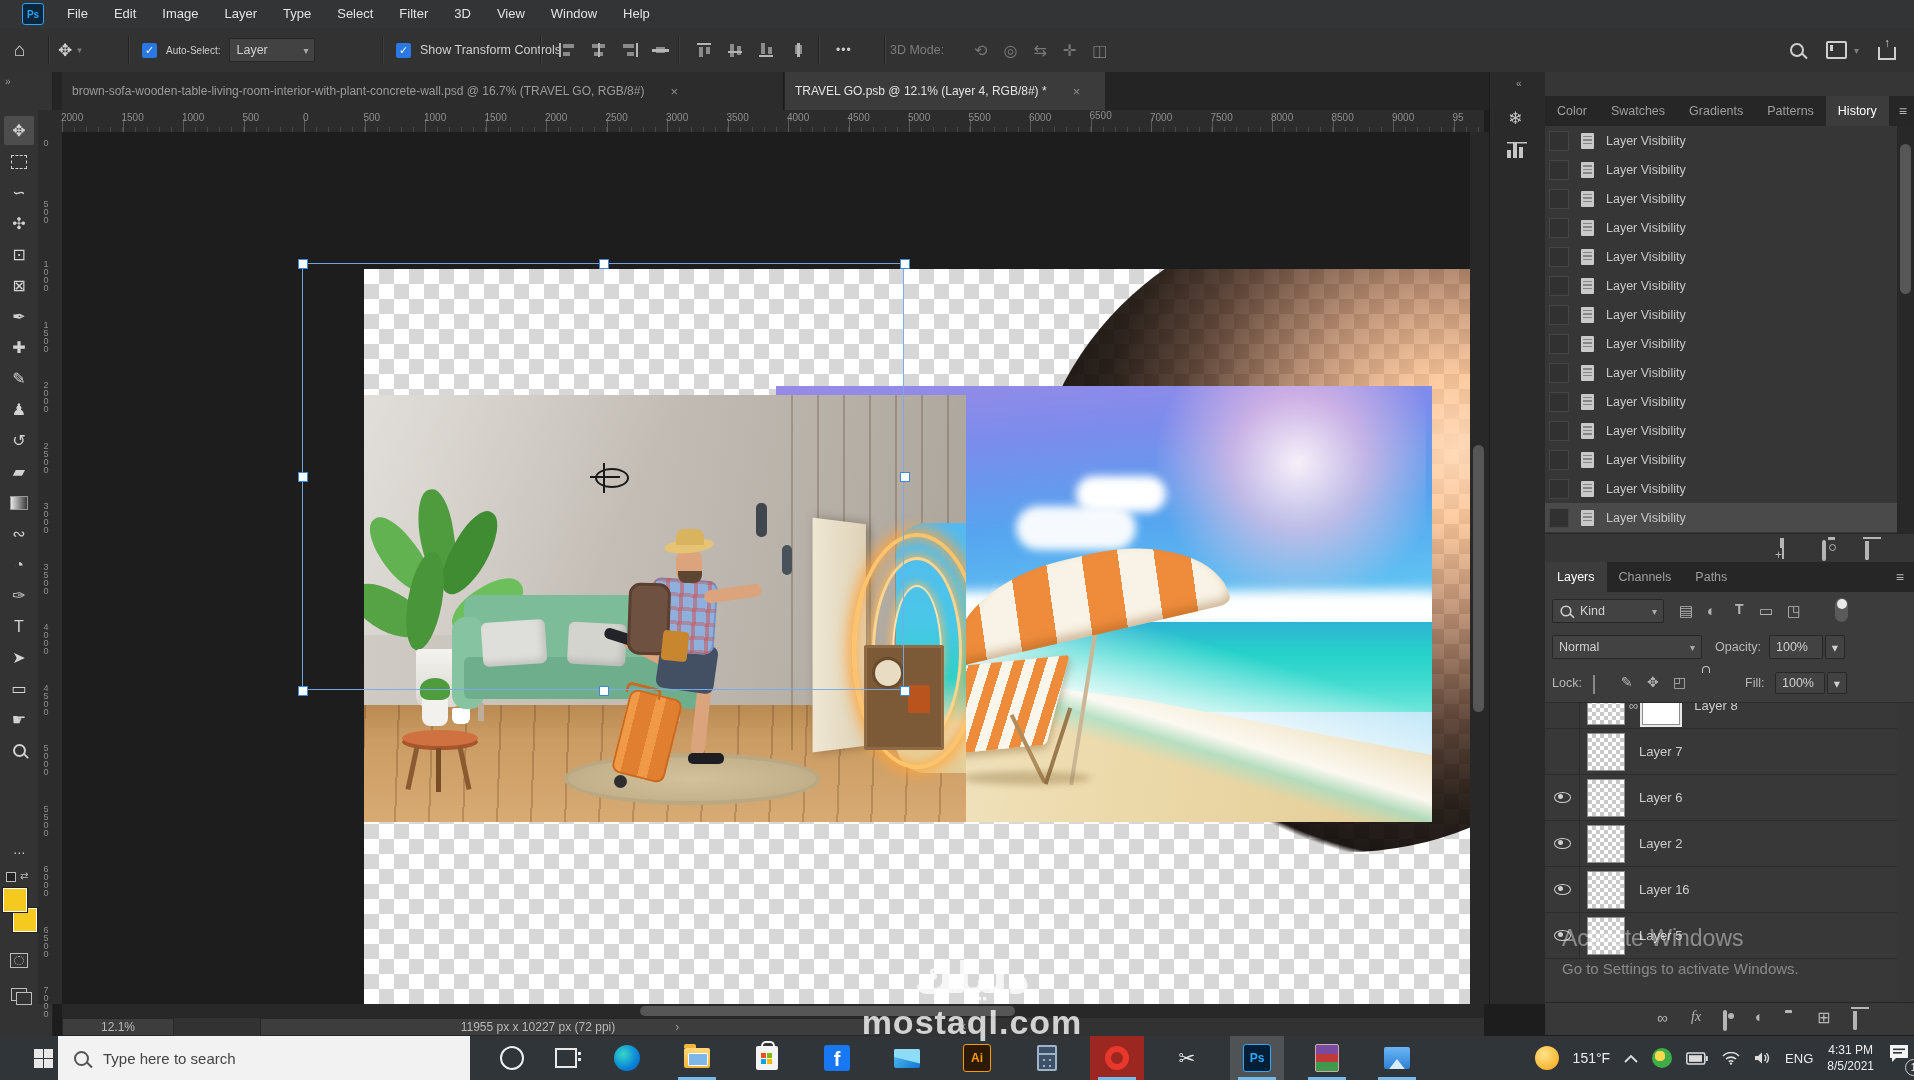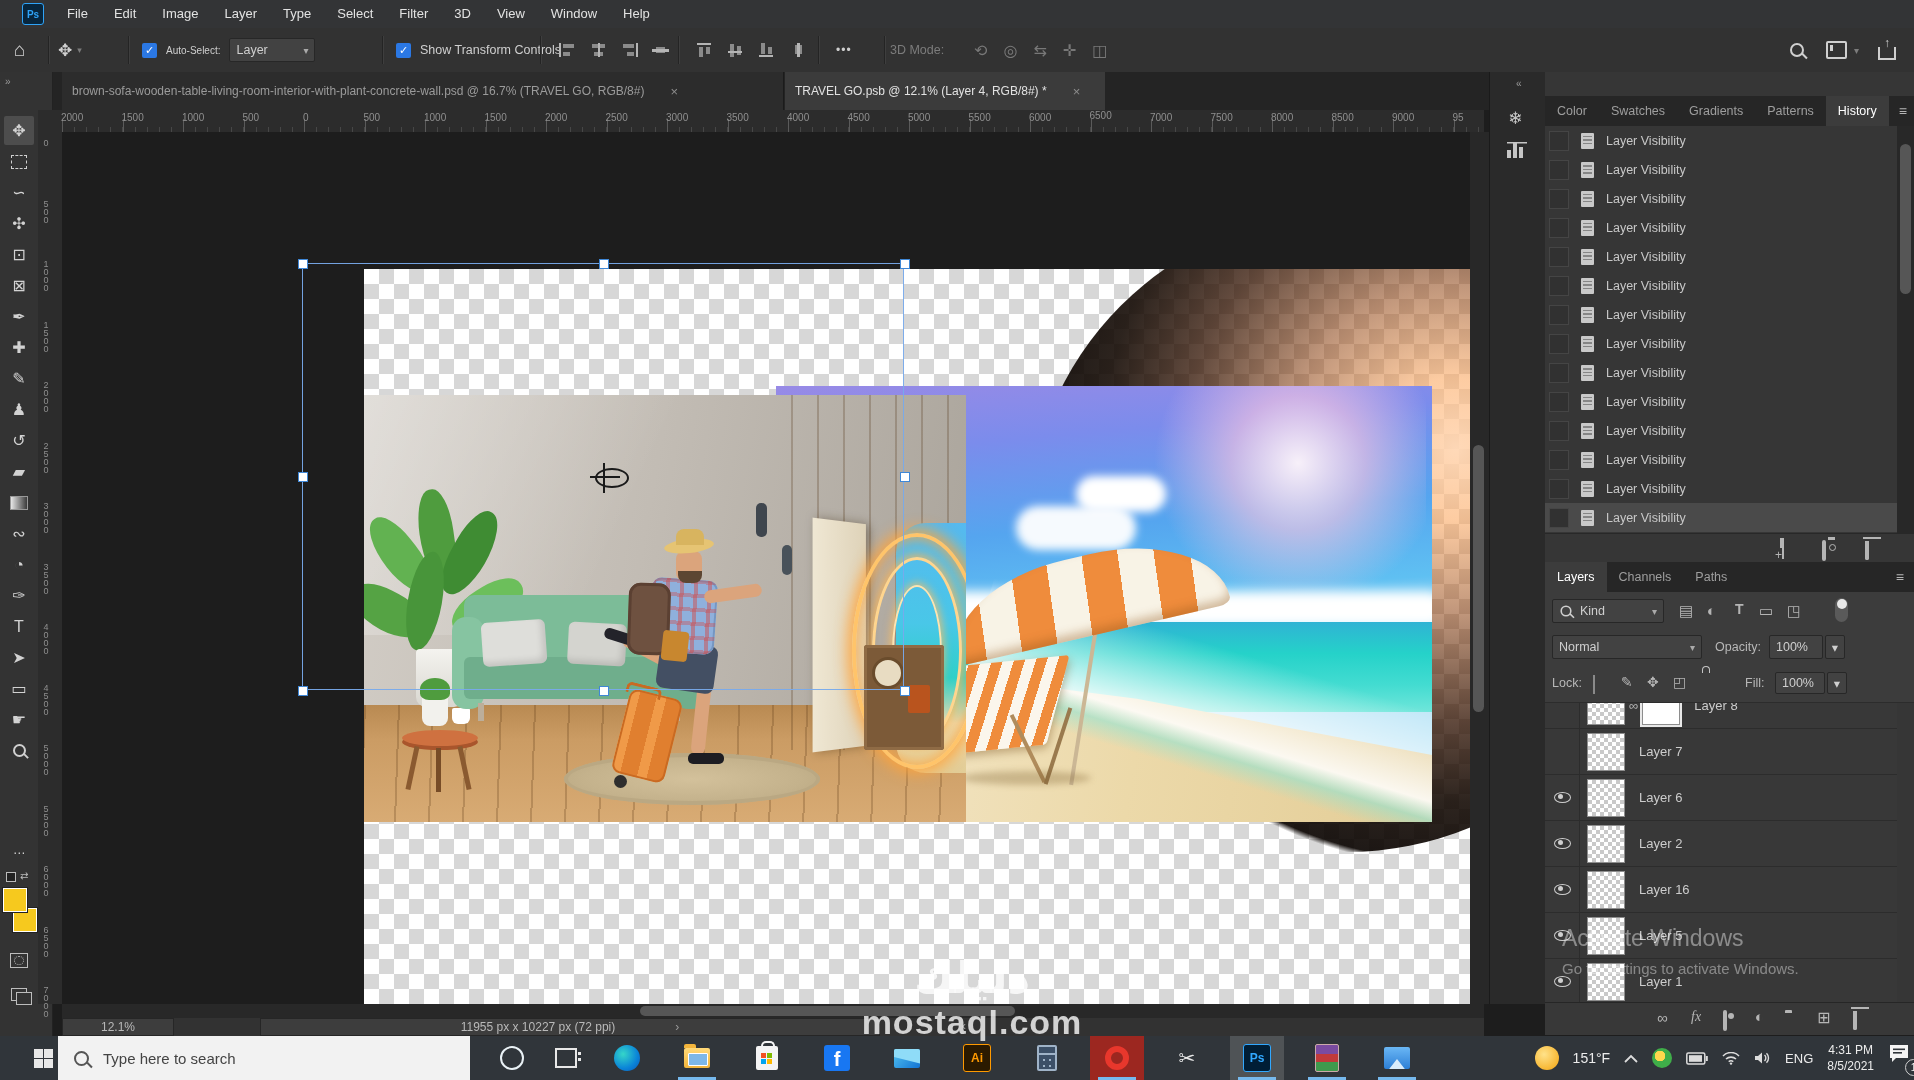--- a/index.html
+++ b/index.html
@@ -801,28 +801,20 @@
           <span class="lname">Layer 16</span>
         </div>
         <div class="lrow">
           <span class="eyewell">
             <span class="eye"></span>
           </span>
           <span style="position: absolute; left: 34px; top: 0px; bottom: 0px; width: 1px; background: rgb(44, 44, 44);"></span>
           <span class="lthumb checker-thumb" style="margin-left: 8px;"></span>
           <span class="lname">Layer 5</span>
         </div>
-        <div class="lrow">
-          <span class="eyewell">
-            <span class="eye"></span>
-          </span>
-          <span style="position: absolute; left: 34px; top: 0px; bottom: 0px; width: 1px; background: rgb(44, 44, 44);"></span>
-          <span class="lthumb checker-thumb" style="margin-left: 8px;"></span>
-          <span class="lname">Layer 1</span>
-        </div>
       </div>
     <div class="sb-arrow abs" style="left:352px;top:636px;width:16px;">▴</div>
     <div class="sb-arrow abs" style="left:352px;top:898px;width:16px;">▾</div>
 
     <div style="position:absolute;left:0;top:930px;width:369px;height:32px;background:#383838;border-top:1px solid #262626;">
       <span class="panel-ic" style="position:absolute;left:112px;top:6px;font-size:15px;">∞</span>
       <span class="fxtxt" style="position:absolute;left:146px;top:6px;">fx</span>
       <span style="position:absolute;left:178px;top:9px;"><span class="maskic"></span></span>
       <span class="panel-ic" style="position:absolute;left:210px;top:5px;font-size:15px;">◐</span>
       <span style="position:absolute;left:240px;top:10px;"><span class="fold"></span></span>

